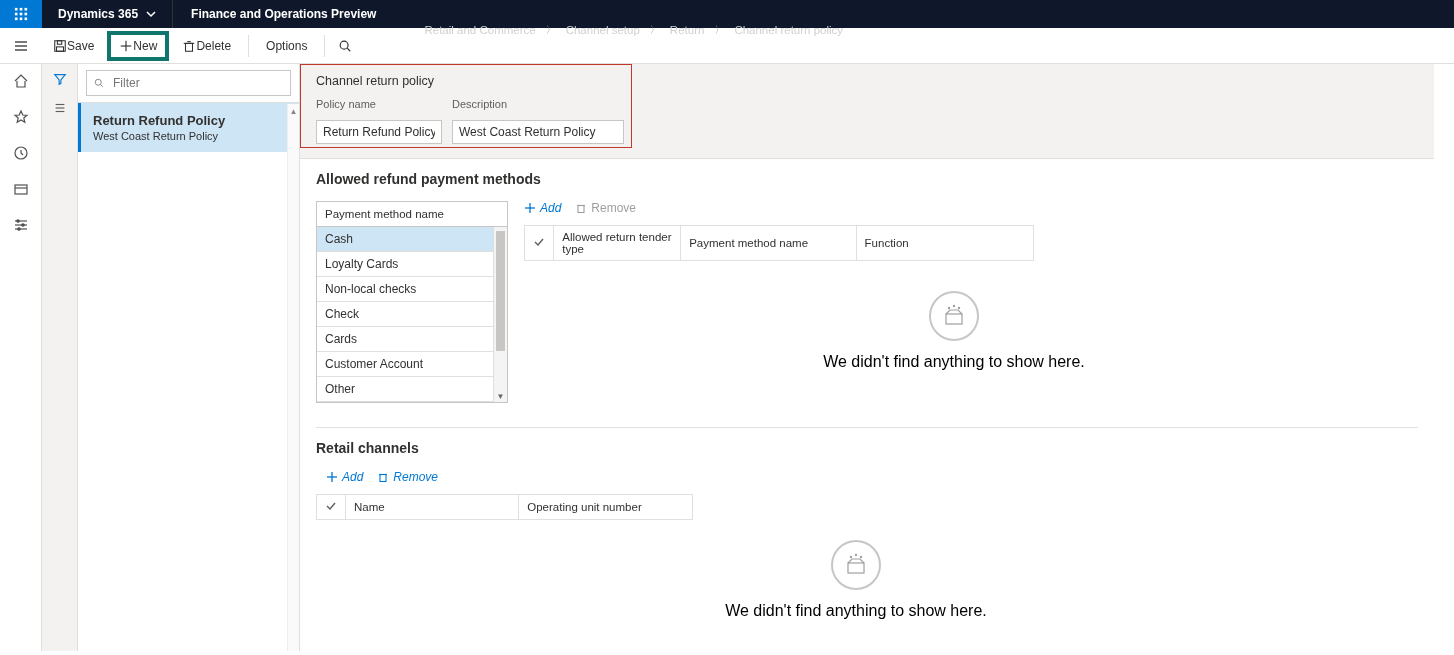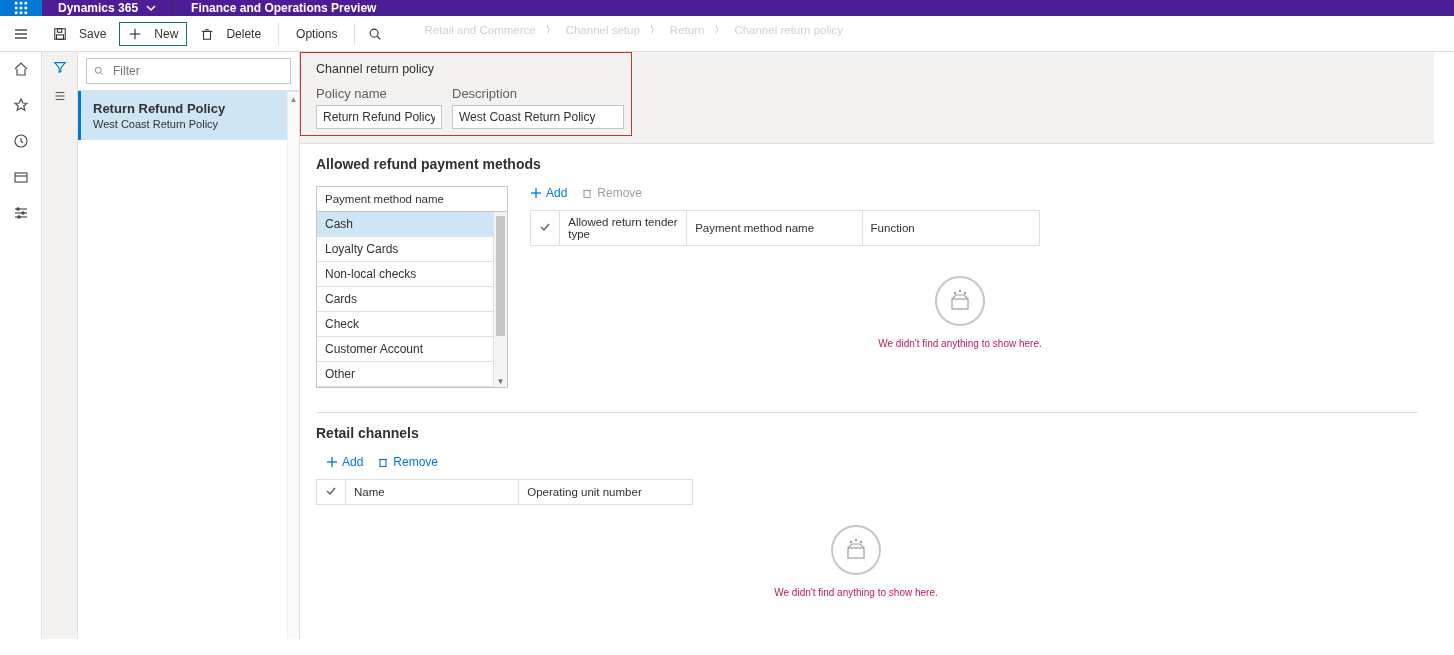--- a/index.html
+++ b/index.html
@@ -9,36 +9,36 @@
     --border:#c8c6c4;
     --light-border:#e1dfdd;
     --bg:#f3f2f1;
     --selected:#cee5f5;
     --link:#0078D4;
     --hover:#edebe9;
   }
   *{box-sizing:border-box;font-family:"Segoe UI",Arial,sans-serif;font-size:12px;color:var(--text);}
   html,body{margin:0;padding:0;width:1454px;height:655px;background:#fff;overflow:hidden;}
   
-  .header{display:flex;align-items:stretch;height:16px;background:#4c1d95;color:#fff;}
+  .header{display:flex;align-items:stretch;height:28px;background:#0f172a;color:#fff;}
   .waffle{width:42px;background:var(--blue);display:flex;align-items:center;justify-content:center;cursor:pointer;}
   .waffle svg{width:14px;height:14px;}
   .brand{display:flex;align-items:center;padding:0 16px;color:#fff;font-weight:600;font-size:13px;gap:8px;cursor:pointer;}
   .brand .chev{color:#fff;}
   .module{display:flex;align-items:center;padding:0 24px 0 18px;color:#fff;font-weight:600;font-size:13px;border-left:1px solid #333;}
   .crumbs{display:flex;align-items:center;gap:10px;padding:0 24px;margin-top:30px;}
   .crumbs span{color:#d0d0d0;font-size:11.5px;}
   .crumbs .chev{color:#888;font-size:10px;}
   
   .commandbar{height:36px;background:#fff;border-bottom:1px solid var(--light-border);display:flex;align-items:center;}
   .hamburger{width:42px;display:flex;align-items:center;justify-content:center;color:var(--text);cursor:pointer;}
   .hamburger svg{width:16px;height:16px;}
-  .cmd{display:flex;align-items:flex-start;gap:12px;padding:4px 8px;margin:0 2px;cursor:pointer;color:var(--text);border:1px solid transparent;}
+  .cmd{display:flex;align-items:flex-start;gap:0;padding:4px 8px;margin:0 2px;cursor:pointer;color:var(--text);border:1px solid transparent;}
   .cmd svg{width:14px;height:14px;}
-  .cmd.new{border:1px solid #0f766e;}
+  .cmd.new{border:4px solid #0f766e;}
   .divider-v{width:1px;height:22px;background:var(--light-border);margin:0 6px;}
   
   .app{display:flex;height:calc(655px - 32px - 36px);}
   .iconrail{width:42px;background:#fff;border-right:1px solid var(--light-border);display:flex;flex-direction:column;align-items:center;padding-top:8px;gap:18px;}
   .iconrail .ri{color:#505050;cursor:pointer;width:18px;height:18px;display:flex;align-items:center;justify-content:center;}
   .iconrail svg{width:16px;height:16px;}
   .filterrail{width:36px;background:var(--bg);border-right:1px solid var(--light-border);display:flex;flex-direction:column;align-items:center;padding-top:8px;gap:12px;}
   .filterrail .fi{color:var(--muted);cursor:pointer;}
   .filterrail svg{width:14px;height:14px;}
   .listpane{width:222px;background:#fff;border-right:1px solid var(--light-border);position:relative;}
@@ -53,57 +53,57 @@
   .list-scroll .arrow{height:14px;display:flex;align-items:center;justify-content:center;color:#888;font-size:8px;}
   
   .content{flex:1;overflow:auto;background:#fff;position:relative;}
   .content-scroll{width:1134px;}
   
   .redbox{position:absolute;left:0px;top:0px;width:332px;height:84px;border:1px solid #c0392b;pointer-events:none;z-index:5;background:transparent;}
   
   .policy-head{background:var(--bg);padding:10px 16px 14px 16px;border-bottom:1px solid var(--light-border);}
   .section-title{font-size:12.5px;color:#323130;margin-bottom:10px;}
   .fields{display:flex;gap:10px;}
-  .field label{display:block;font-size:13px;color:var(--muted);margin-bottom:4px;}
+  .field label{display:block;font-size:11px;color:var(--muted);margin-bottom:10px;}
   .field input{height:24px;border:1px solid var(--border);padding:0 6px;font-size:12px;background:#fff;}
   .field.policy input{width:126px;}
   .field.desc input{width:172px;}
   
   .section{padding:12px 16px 24px 16px;}
   .section h3{font-size:14px;font-weight:600;margin:0 0 14px 0;}
-  .grid-area{display:flex;gap:22px;align-items:flex-start;}
+  .grid-area{display:flex;gap:16px;align-items:flex-start;}
   
   .pm-list{width:192px;border:1px solid var(--border);}
   .pm-head{padding:6px 8px;font-size:11.5px;color:#323130;border-bottom:1px solid var(--border);background:#fff;}
   .pm-body{position:relative;}
   .pm-item{padding:5px 8px;border-bottom:1px solid var(--light-border);cursor:pointer;background:#fff;font-size:12px;}
   .pm-item:last-child{border-bottom:none;}
   .pm-item.selected{background:var(--selected);}
   .pm-scroll{position:absolute;right:0;top:0;bottom:0;width:14px;background:#f4f4f4;border-left:1px solid var(--light-border);}
   .pm-scroll .thumb{position:absolute;left:2px;right:2px;top:4px;height:120px;background:#c8c6c4;}
   .pm-scroll .arrow{position:absolute;left:0;right:0;height:12px;display:flex;align-items:center;justify-content:center;color:#666;font-size:8px;}
   .pm-scroll .arrow.top{top:0;}
   .pm-scroll .arrow.bot{bottom:0;}
   
   .grid-wrap{flex:1;}
   .grid-toolbar{display:flex;align-items:center;gap:14px;margin-bottom:10px;}
   .link-btn{display:inline-flex;align-items:center;gap:4px;cursor:pointer;}
-  .link-btn.blue{color:var(--link);}
+  .link-btn.blue{color:var(--link);font-style:italic;}
   .link-btn.blue svg{stroke:var(--link);}
   .link-btn.muted{color:#a19f9d;}
   .link-btn.muted svg{stroke:#a19f9d;}
   .link-btn svg{width:12px;height:12px;}
   table.grid{border-collapse:collapse;width:510px;}
   table.grid th{border:1px solid var(--light-border);padding:5px 8px;text-align:left;font-weight:400;font-size:11.5px;color:#323130;background:#fff;}
   table.grid th.check{width:24px;text-align:center;}
   table.grid th.check svg{width:12px;height:12px;color:#605e5c;}
   .empty-state{text-align:center;padding:30px 0;color:#a19f9d;width:860px;}
   .empty-state .icon{width:50px;height:50px;margin:0 auto 12px;border:2px solid #c8c6c4;border-radius:50%;display:flex;align-items:center;justify-content:center;}
   .empty-state .icon svg{width:24px;height:24px;stroke:#a19f9d;}
-  .empty-state .msg{font-size:10px;color:#be185d;}
+  .empty-state .msg{font-size:16px;color:#000000;}
   .section-divider{border-top:1px solid var(--light-border);margin:0 16px;}
   
   table.grid.channels{width:377px;}
   
   .content::-webkit-scrollbar{width:14px;}
 </style>
 </head>
 <body>
 
 <div class="header">
@@ -273,22 +273,22 @@
       <div class="section">
         <h3>Allowed refund payment methods</h3>
         <div class="grid-area">
 
           <div class="pm-list">
             <div class="pm-head">Payment method name</div>
             <div class="pm-body">
               <div class="pm-item selected">Cash</div>
               <div class="pm-item">Loyalty Cards</div>
               <div class="pm-item">Non-local checks</div>
+              <div class="pm-item">Check</div>
               <div class="pm-item">Cards</div>
-              <div class="pm-item">Check</div>
               <div class="pm-item">Customer Account</div>
               <div class="pm-item">Other</div>
               <div class="pm-scroll">
                 <div class="arrow top">▲</div>
                 <div class="thumb"></div>
                 <div class="arrow bot">▼</div>
               </div>
             </div>
           </div>
 

